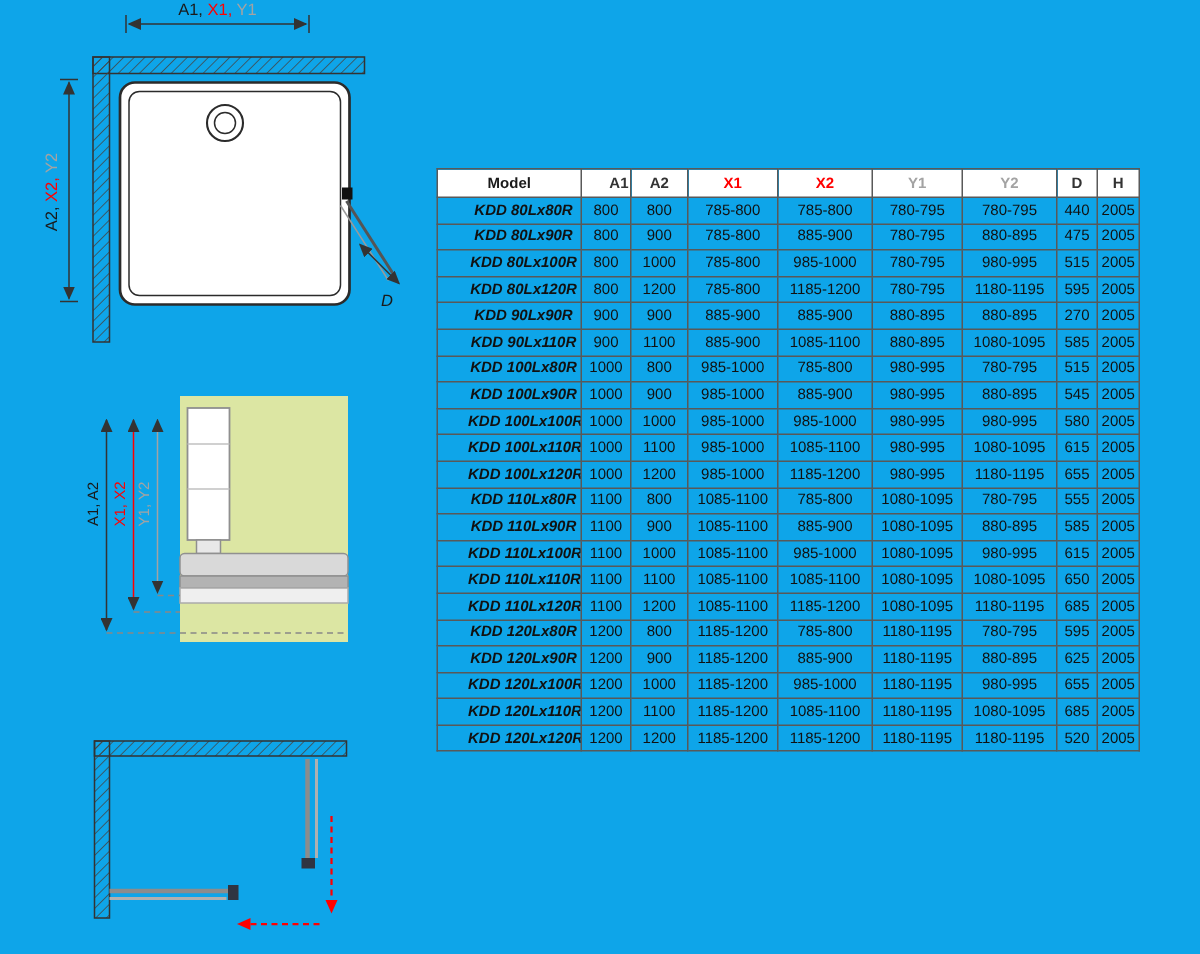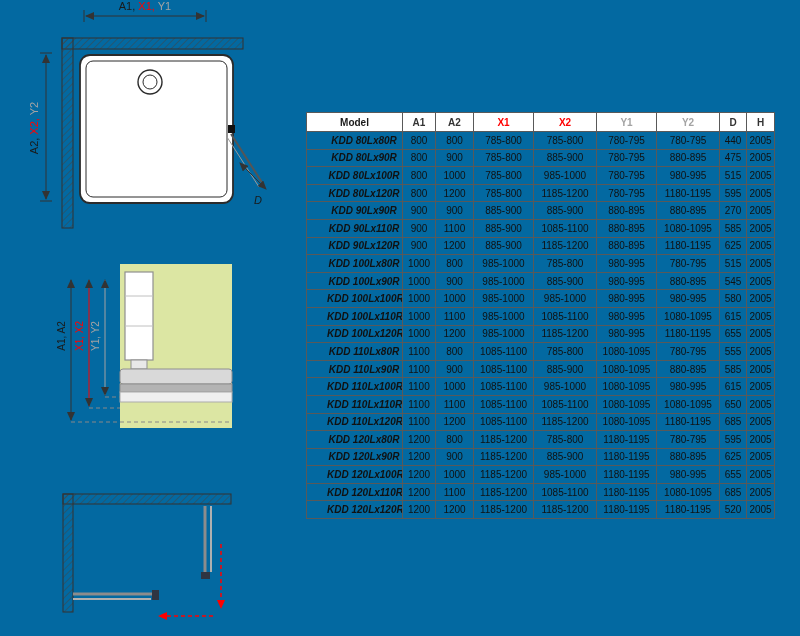--- a/index.html
+++ b/index.html
@@ -1,23 +1,23 @@
 <!DOCTYPE html>
 <html><head>
 <meta charset="utf-8">
 <style>
   html,body{margin:0;padding:0;background:#ffffff;}
   body{font-family:"Liberation Sans", sans-serif;}
-  .page{position:relative;width:800px;height:636px;background:#0369a1;overflow:hidden;}
+  .page{position:relative;width:800px;height:636px;background:#0ea5e9;overflow:hidden;}
   svg{position:absolute;}
   .top-diagram{left:0;top:0;}
   .mid-diagram{left:35px;top:256px;}
   .bottom-diagram{left:55px;top:486px;}
   table.spec{
-    position:absolute;left:306px;top:112px;width:468px;
+    position:absolute;left:291px;top:112px;width:468px;
     border-collapse:collapse;table-layout:fixed;
     font-size:10px;color:#111;
   }
   table.spec th, table.spec td{
     border:1px solid #595959;
     text-align:center;vertical-align:middle;
     padding:0 1px;height:16.6px;line-height:11px;
     overflow:hidden;white-space:nowrap;
   }
   table.spec th{font-weight:bold;background:#ffffff;height:18px;}
@@ -141,21 +141,21 @@
       <col style="width:60px">
         <col style="width:63px">
         <col style="width:60px">
       <col style="width:63px">
         <col style="width:27px">
         <col style="width:28px">
     </colgroup>
     <thead>
       <tr>
           <th style="color: rgb(26, 26, 26);">Model</th>
-          <th style="color: rgb(51, 51, 51);">A1</th>
+          <th style="color: rgb(51, 51, 51); text-align: right;">A1</th>
           <th style="color: rgb(51, 51, 51);">A2</th>
           <th style="color: rgb(255, 0, 0); margin-top: 16px;">X1</th>
           <th style="color: rgb(255, 0, 0);">X2</th>
           <th style="color: rgb(163, 163, 163);">Y1</th>
           <th style="color: rgb(163, 163, 163);">Y2</th>
           <th style="color: rgb(51, 51, 51);">D</th>
           <th style="color: rgb(51, 51, 51);">H</th>
         </tr>
     </thead>
     <tbody>
@@ -219,31 +219,20 @@
           <td>900</td>
           <td>1100</td>
           <td>885-900</td>
           <td>1085-1100</td>
           <td>880-895</td>
           <td>1080-1095</td>
           <td>585</td>
           <td>2005</td>
         </tr>
         <tr>
-          <td>KDD 90Lx120R</td>
-          <td>900</td>
-          <td>1200</td>
-          <td>885-900</td>
-          <td>1185-1200</td>
-          <td>880-895</td>
-          <td>1180-1195</td>
-          <td>625</td>
-          <td>2005</td>
-        </tr>
-        <tr>
           <td>KDD 100Lx80R</td>
           <td>1000</td>
           <td>800</td>
           <td>985-1000</td>
           <td>785-800</td>
           <td>980-995</td>
           <td>780-795</td>
           <td>515</td>
           <td>2005</td>
         </tr>

